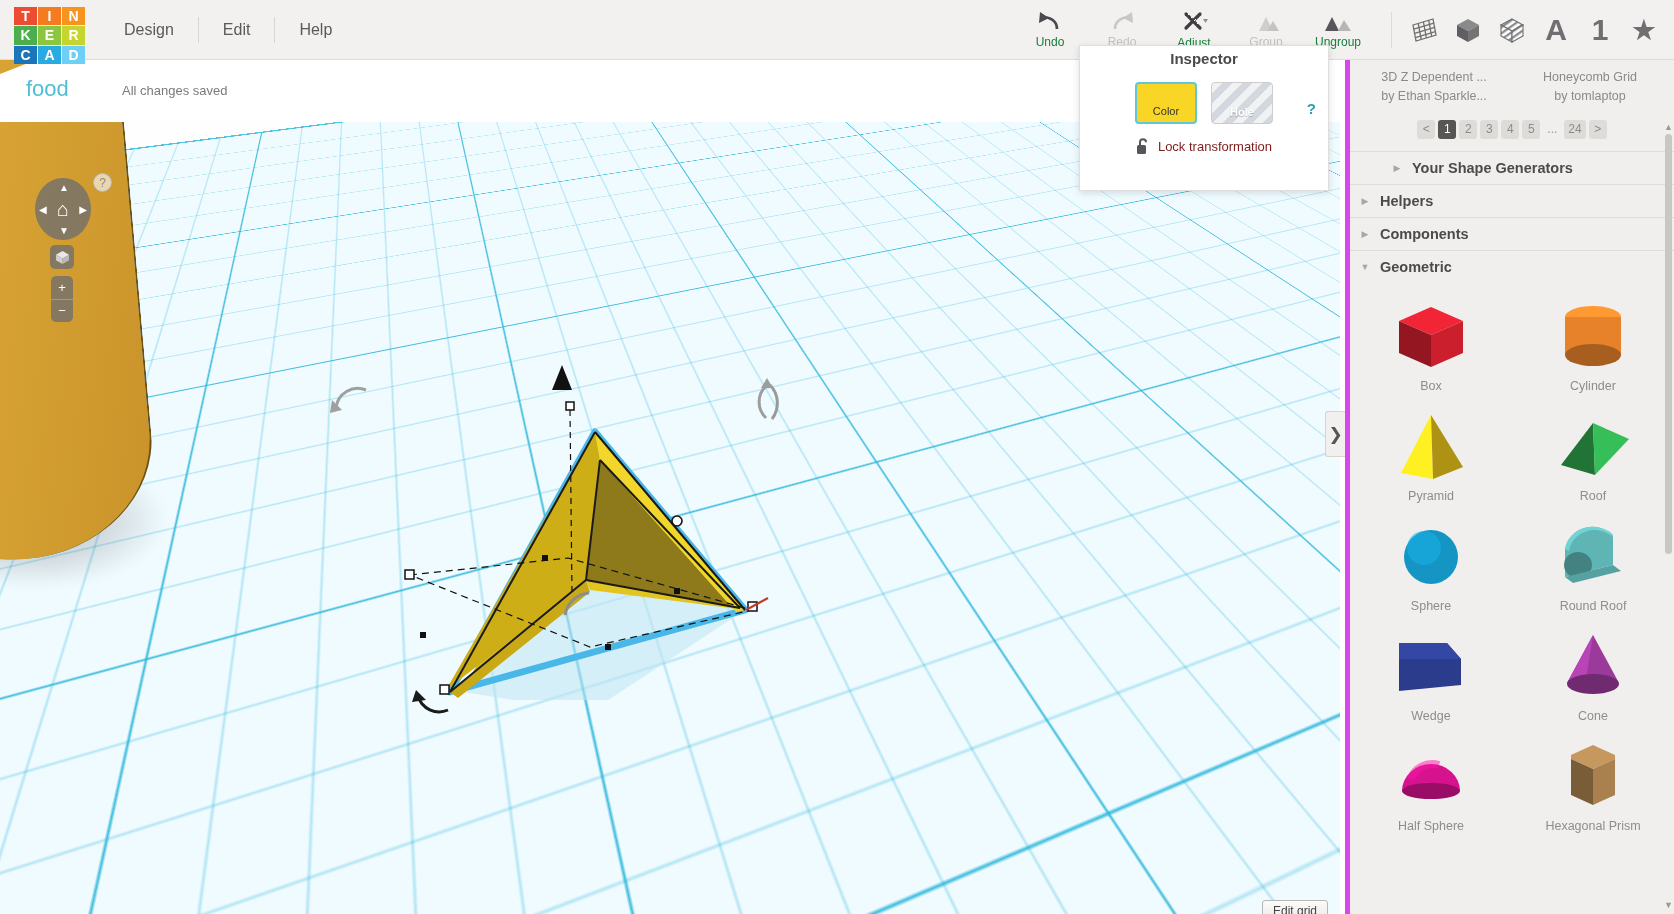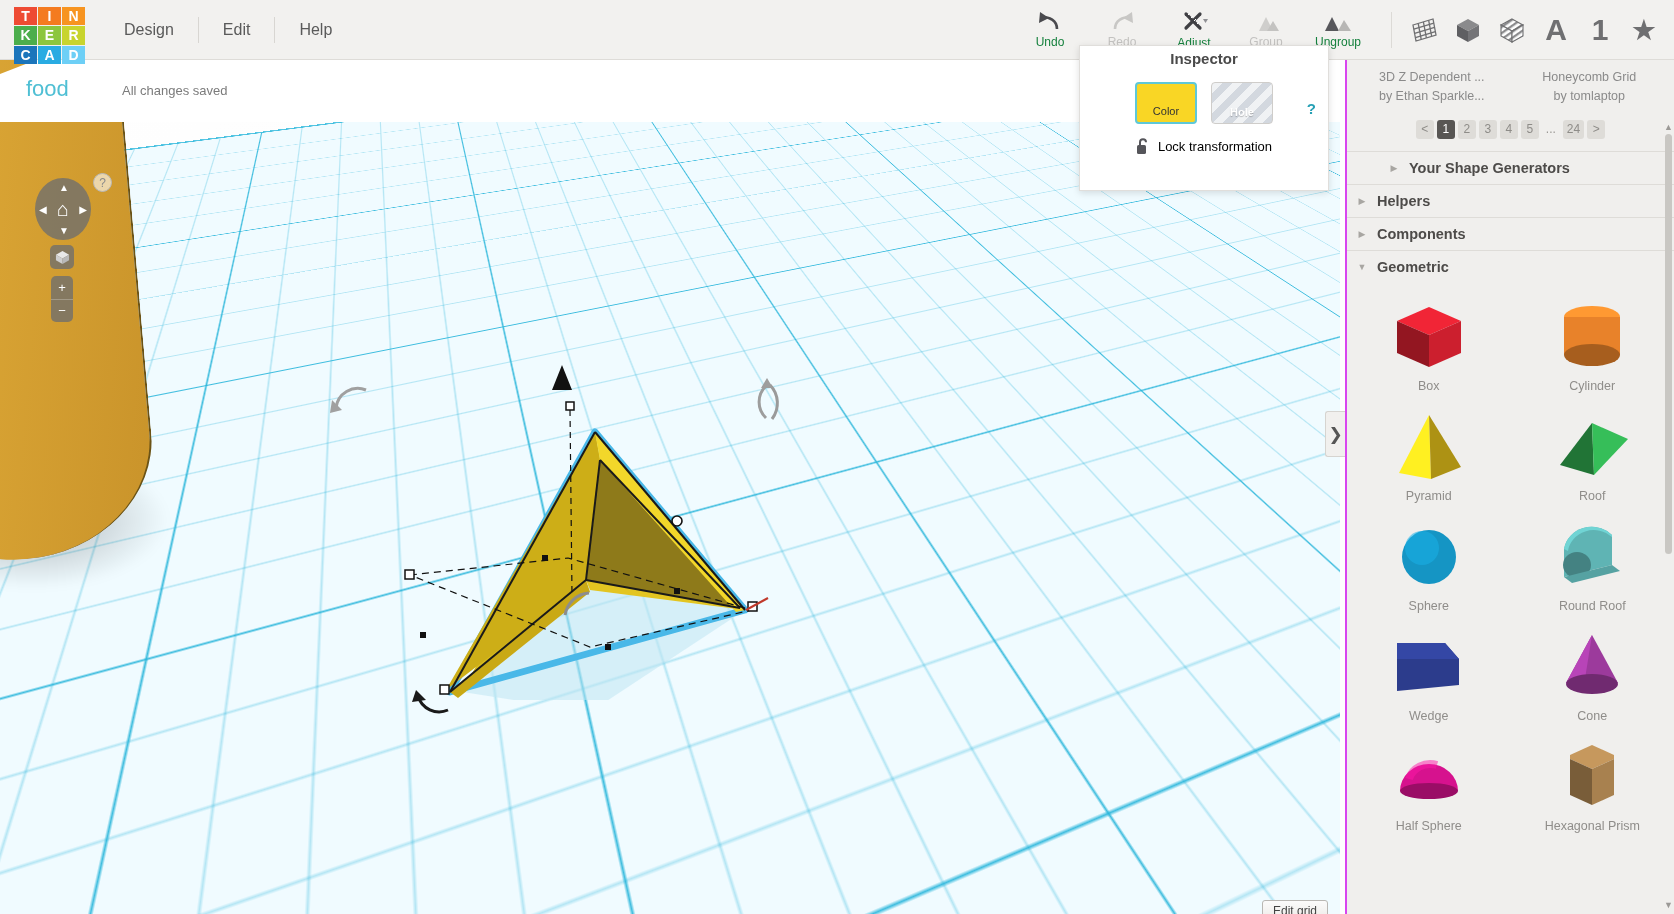--- a/index.html
+++ b/index.html
@@ -125,27 +125,27 @@
   .swrow { display:flex; gap:14px; justify-content:center; margin-top:15px; }
   .sw { width:62px; height:42px; border-radius:4px; position:relative;
     display:flex; align-items:flex-end; justify-content:center; cursor:pointer; }
   .sw .cap { font-size:11px; padding-bottom:5px; color:#333; position:relative; z-index:2;}
   .sw.color { background:#f9d625; border:2px solid #5ec8d8; }
   .sw.hole { border:1px solid #cfcdca; background:
      repeating-linear-gradient(-45deg,#d3d8df 0 7px,#f0f2f4 7px 14px); }
   .sw.hole .cap { color:#fff; font-weight:bold; text-shadow:0 1px 1px rgba(0,0,0,.25); }
   .lockrow { display:flex; align-items:center; justify-content:center; gap:8px;
     margin-top:14px; cursor:pointer; }
-  .lockrow .lbl { font-size:13px; color:#000000; }
+  .lockrow .lbl { font-size:13px; color:#7f1d1d; }
   .qmark { position:absolute; right:12px; top:54px; color:#26a0b5;
     font-size:15px; font-weight:bold; cursor:pointer; }
 
   
   .rpanel { position:absolute; left:1345px; top:60px; width:329px; height:854px;
-    background:#f0efed; border-left:2px solid #d946ef; overflow:hidden; }
+    background:#f0efed; border-left:5px solid #d946ef; overflow:hidden; }
   .featured { display:flex; padding:8px 10px 0 10px; gap:8px; }
   .fcard { flex:1; text-align:center; }
   .fcard .t, .fcard .a { font-size:12.5px; color:#8a8a8a; line-height:1.55;
     white-space:nowrap; overflow:hidden; text-overflow:ellipsis; }
   .pager { display:flex; align-items:center; justify-content:center; gap:3px;
     margin-top:13px; }
   .pg { min-width:18px; height:19px; padding:0 4px; border-radius:3px;
     background:#dedcd8; color:#8e8c88; font-size:12px; display:flex;
     align-items:center; justify-content:center; cursor:pointer; }
   .pg.cur { background:#585654; color:#fff; }

